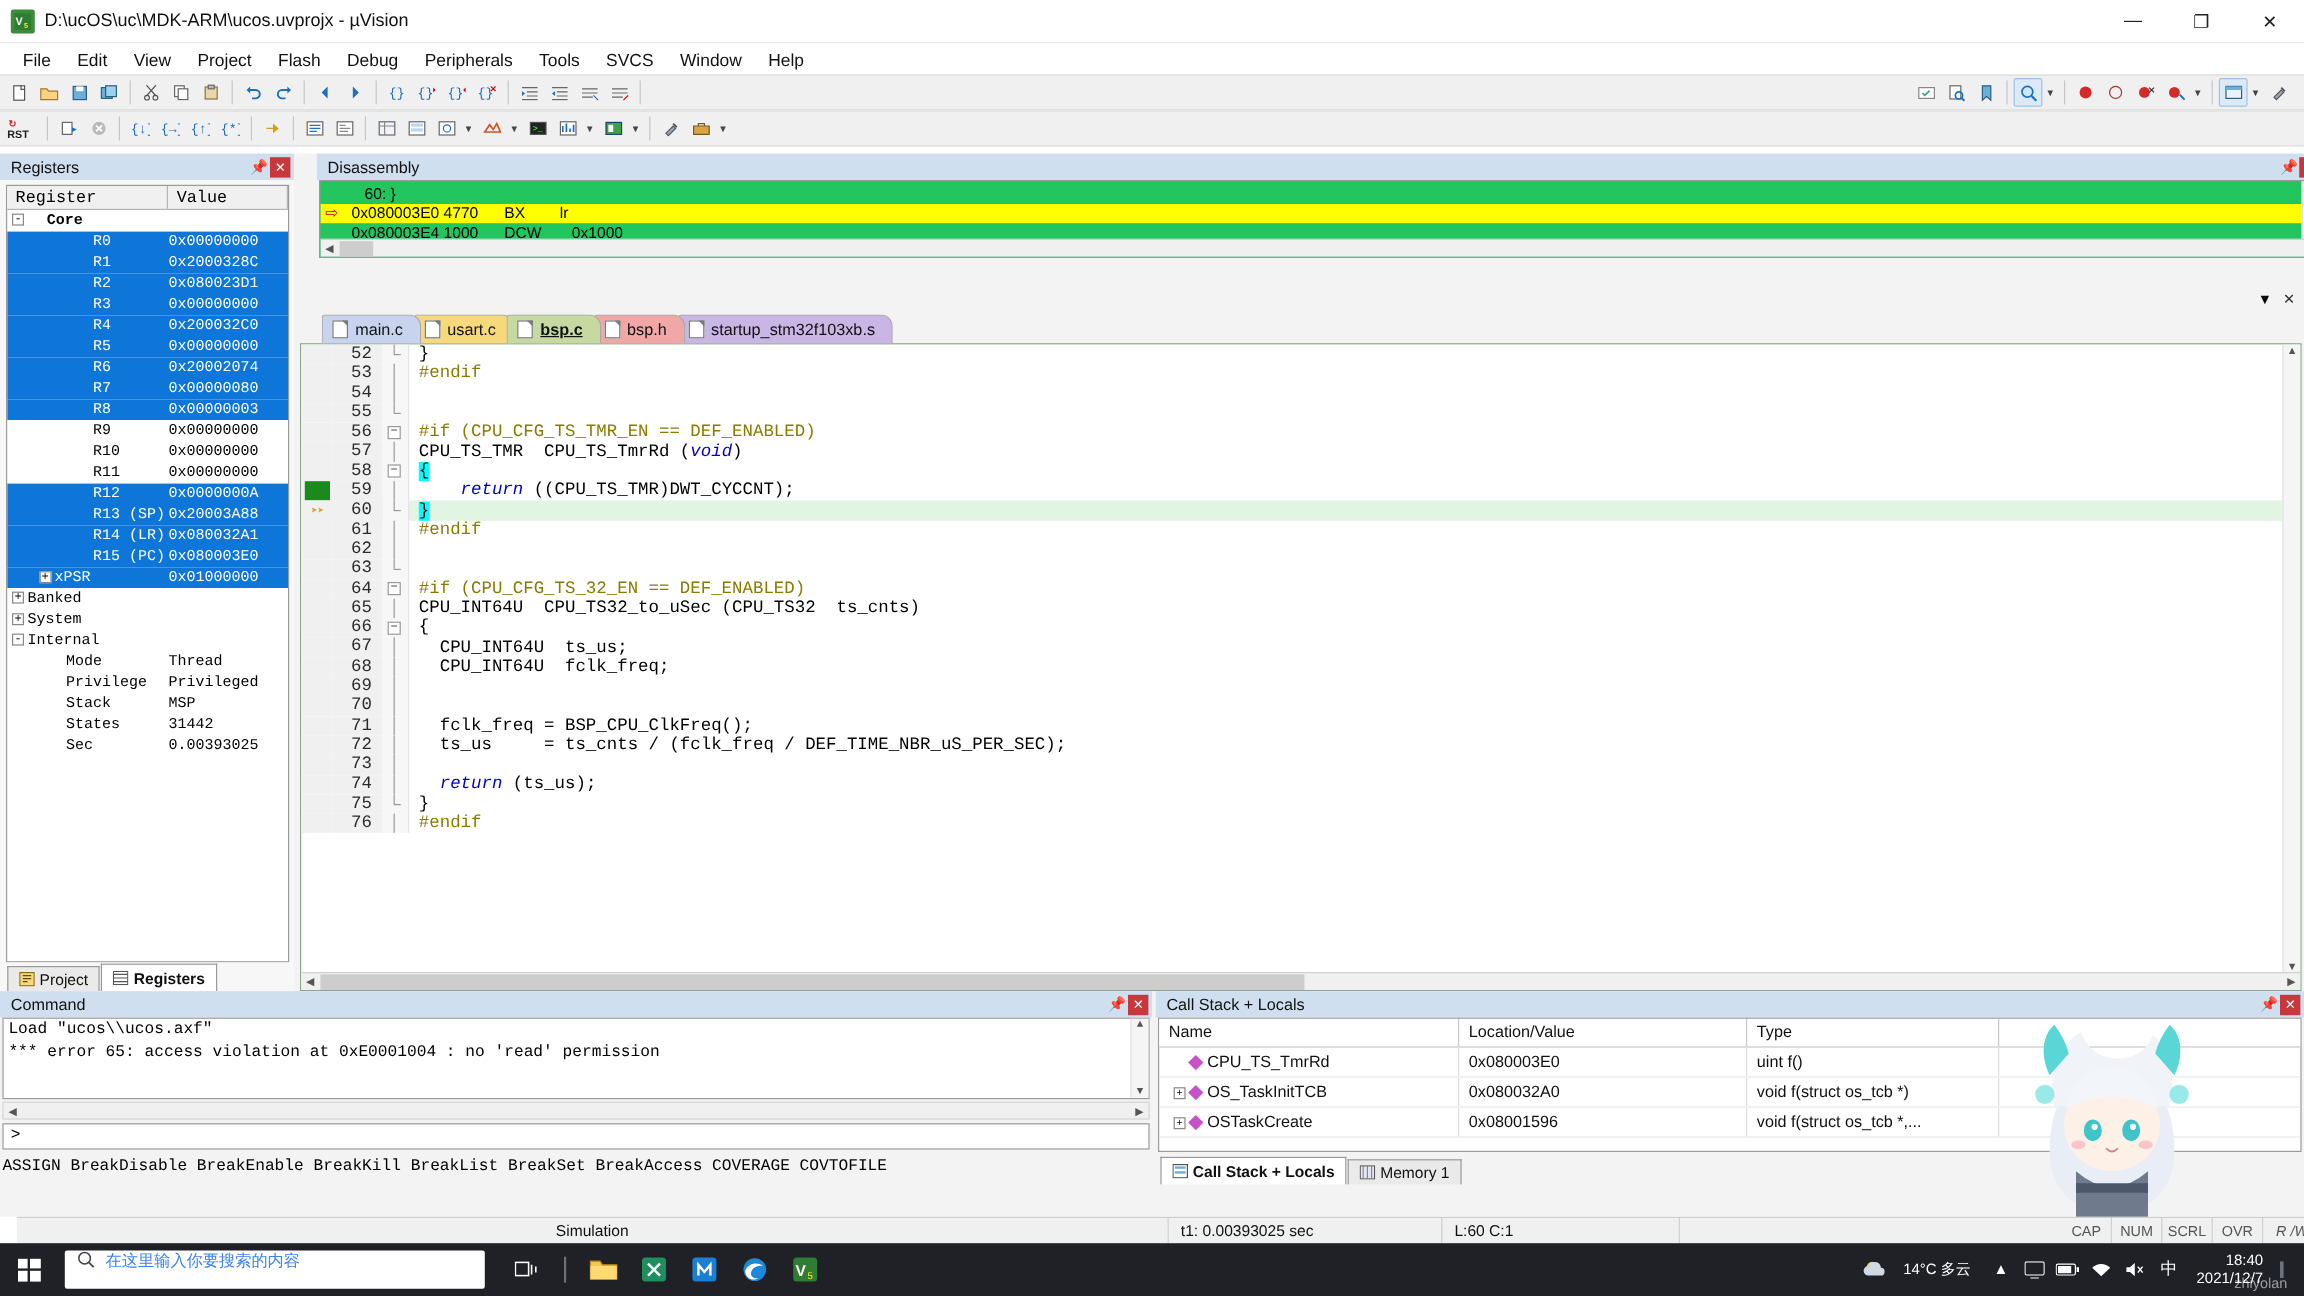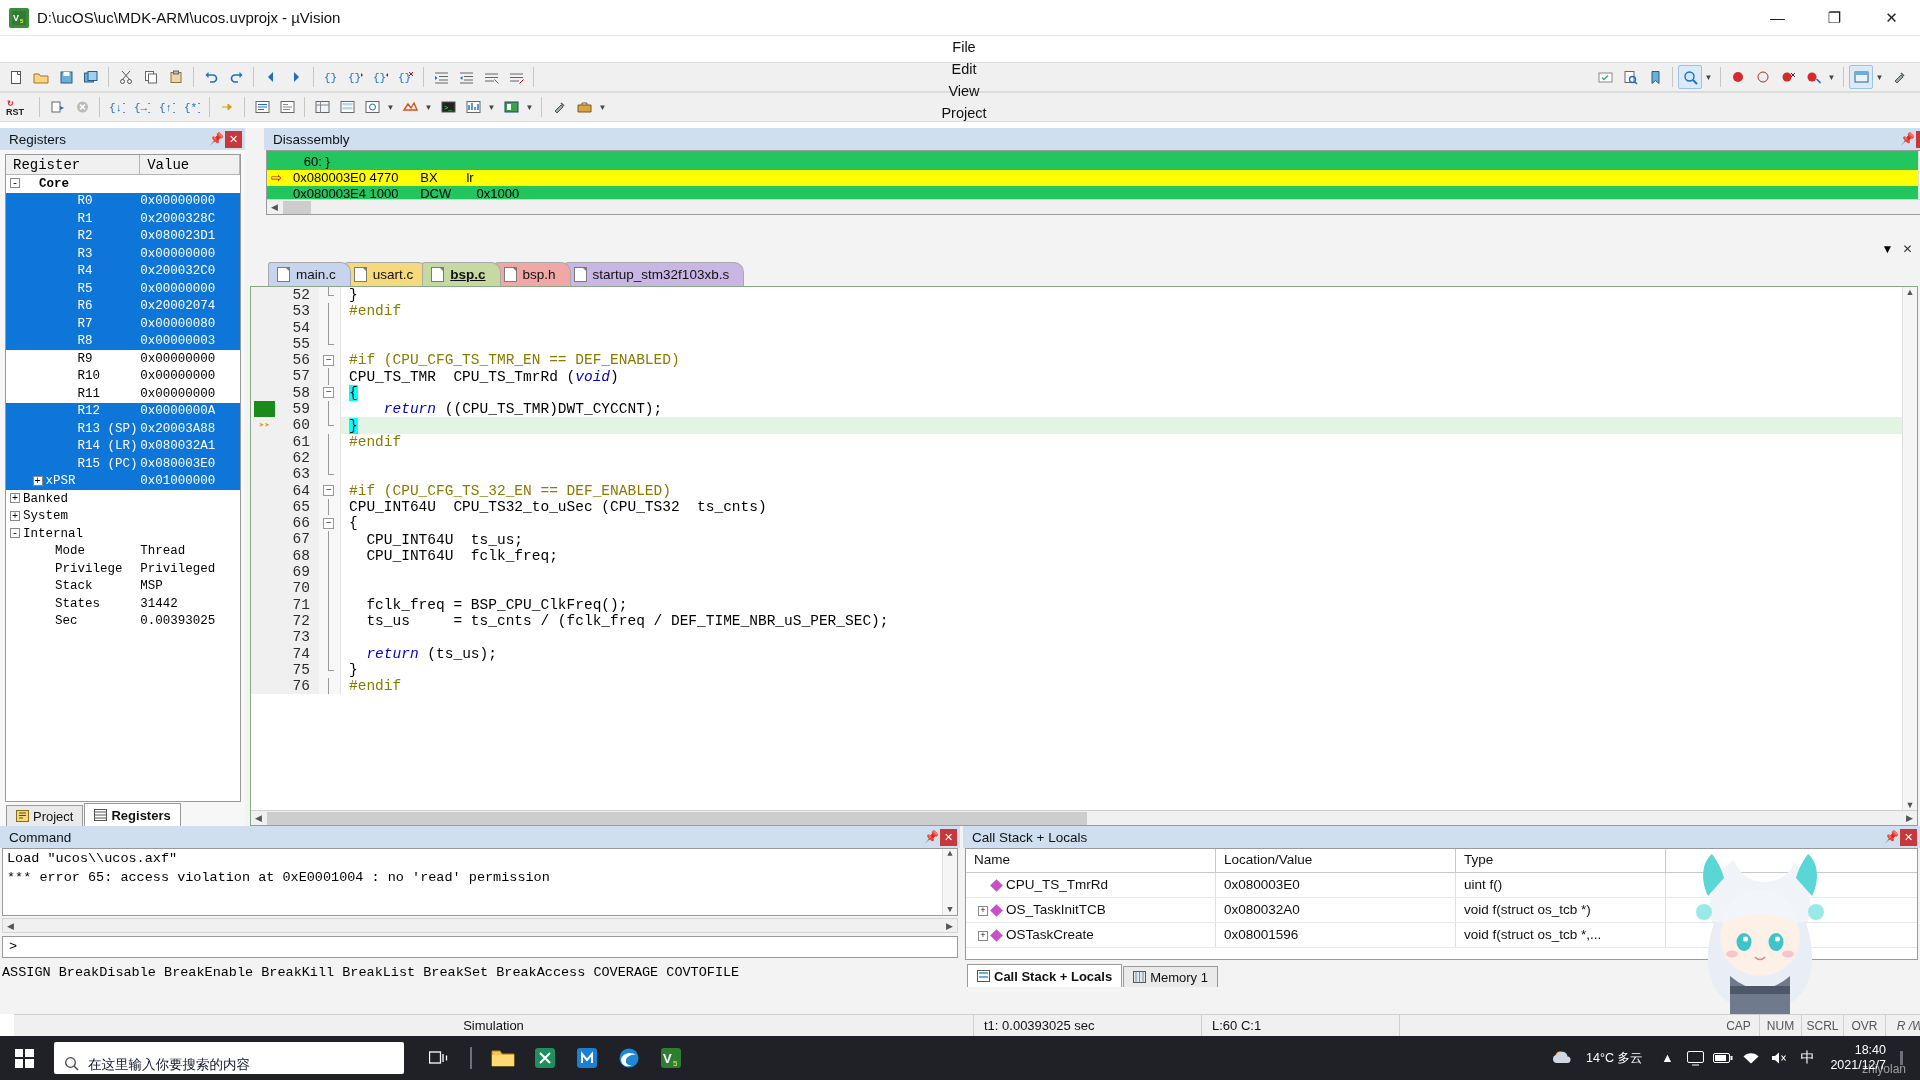--- a/index.html
+++ b/index.html
@@ -28,22 +28,22 @@
   .title-text { font-size: 15px; color: #111; flex: 1; }
   .wincontrols { display: flex; height: 36px; }
   .wincontrols div {
     width: 57px; height: 36px; display: flex;
     align-items: center; justify-content: center;
     font-size: 15px; color: #222;
   }
 
   
   .menubar {
-    height: 26px; display: flex; align-items: center;
-    padding-left: 8px; background: #fff; font-size: 14.5px; color: #111; flex-direction: column;
+    height: 26px; display: flex; align-items: flex-end;
+    padding-left: 8px; background: #fff; font-size: 14.5px; color: #111;
   }
   .menubar span { padding: 3px 11px; cursor: default; }
 
   
   .toolbar {
     height: 30px; background: #f0f0f0;
     border-top: 1px solid #dcdcdc; border-bottom: 1px solid #dcdcdc;
     display: flex; align-items: center; padding-left: 4px; gap: 1px;
   }
   .tb-btn {
@@ -254,22 +254,22 @@
   .taskbar {
     position: absolute; top: 1036px; left: 0; width: 1920px; height: 44px;
     background: #1f2126; display: flex; align-items: center;
   }
   .start-btn { width: 48px; height: 44px; display: flex; align-items: center; justify-content: center; }
   .win-logo { width: 19px; height: 19px; display: grid;
     grid-template-columns: 1fr 1fr; grid-template-rows: 1fr 1fr; gap: 2px; }
   .win-logo i { background: #fff; display: block; }
   .searchbox {
     width: 350px; height: 32px; background: #fff; border-radius: 2px;
-    display: flex; align-items: flex-end; padding: 0 10px; margin-left: 6px;
-    font-size: 13.5px; color: #0f172a; gap: 9px;
+    display: flex; align-items: flex-start; padding: 0 10px; margin-left: 6px;
+    font-size: 13.5px; color: #3b82f6; gap: 9px;
   }
   .tb-ico { width: 42px; height: 44px; display: flex; align-items: center; justify-content: center; }
   .tray { margin-left: auto; display: flex; align-items: center; gap: 2px; padding-right: 8px;
           color: #fff; font-size: 12.5px; }
   .clock { display: flex; flex-direction: column; align-items: flex-end;
            color: #fff; font-size: 12.5px; line-height: 15px; padding: 0 8px; }
 
   
   .mascot { position: absolute; right: 60px; top: 826px; width: 200px; height: 210px;
             pointer-events: none; }

